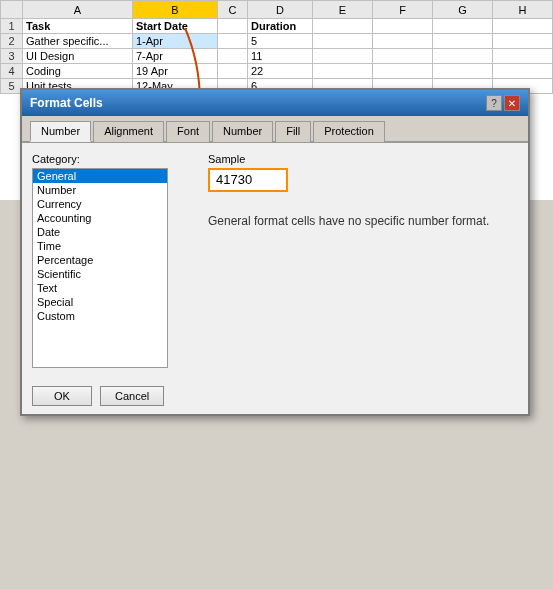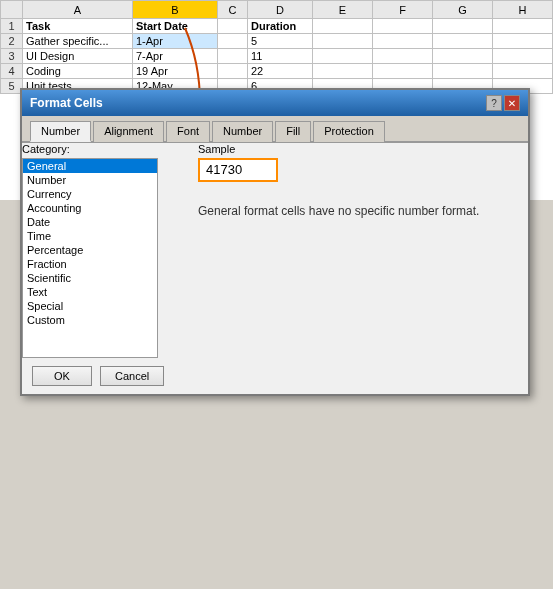--- a/index.html
+++ b/index.html
@@ -151,20 +151,21 @@
 
     .tab.active {
       background: #f0f0f0;
       border-bottom: 2px solid #f0f0f0;
       font-weight: normal;
       z-index: 1;
     }
 
     
     .dialog-content {
+      padding: 10px;
       background: #f0f0f0;
     }
 
     .dialog-body {
       display: flex;
       gap: 16px;
     }
 
     
     .category-section {
@@ -353,21 +354,20 @@
       <div class="category-section">
         <div class="category-label">Category:</div>
         <div class="category-list">
           <div class="category-item selected">General</div>
           <div class="category-item">Number</div>
           <div class="category-item">Currency</div>
           <div class="category-item">Accounting</div>
           <div class="category-item">Date</div>
           <div class="category-item">Time</div>
           <div class="category-item">Percentage</div>
-          <div class="category-item">Fraction</div>
           <div class="category-item">Scientific</div>
           <div class="category-item">Text</div>
           <div class="category-item">Special</div>
           <div class="category-item">Custom</div>
         </div>
       </div>
 
       <div class="right-panel">
         <div class="sample-label">Sample</div>
         <div class="sample-box">41730</div>

